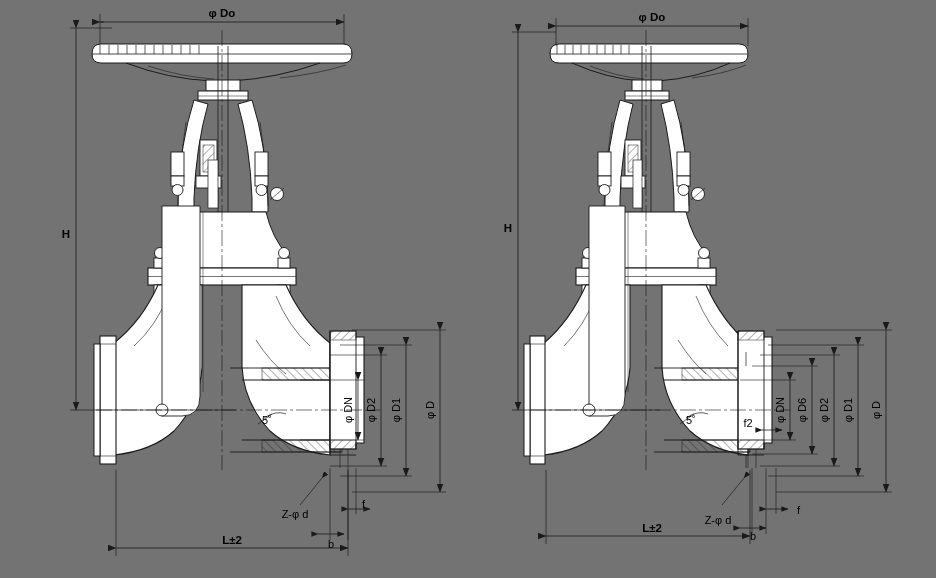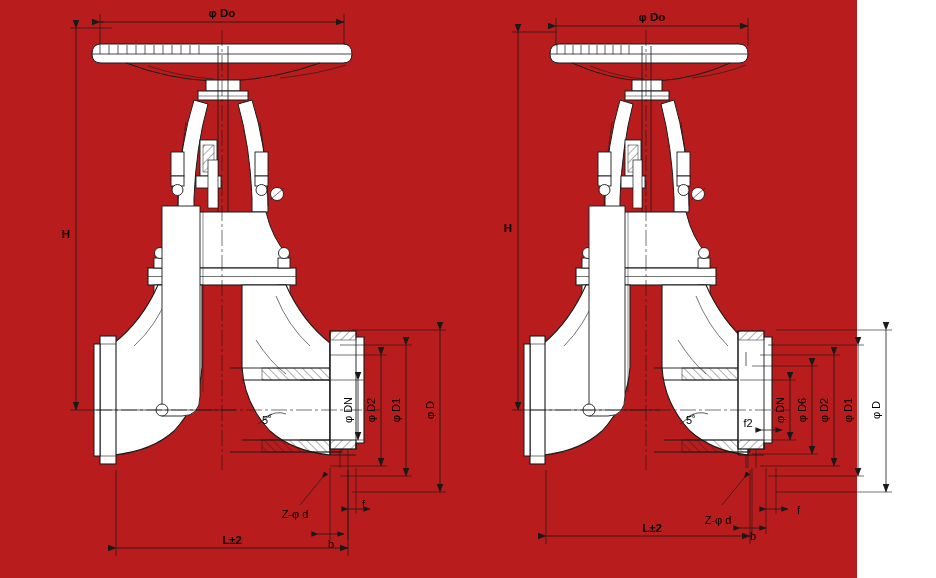--- a/index.html
+++ b/index.html
@@ -1,17 +1,17 @@
 <!DOCTYPE html>
 <html><head>
 <meta charset="utf-8">
 <style>
   html,body{margin:0;padding:0;background:#ffffff;}
   body{width:936px;height:578px;overflow:hidden;font-family:"Liberation Sans",sans-serif;}
-  #stage{position:relative;width:857px;height:578px;background:#b91c1c;}
+  #stage{position:relative;width:936px;height:578px;background:#737373;}
   svg{display:block;}
   .lbl{font-family:"Liberation Sans",sans-serif;font-size:11px;fill:#000;}
   .lbl-b{font-family:"Liberation Sans",sans-serif;font-size:11.5px;fill:#000;font-weight:bold;}
 </style>
 </head>
 <body>
 
 <div id="stage">
 <svg width="936" height="578" viewBox="0 0 936 578">
   <defs>

